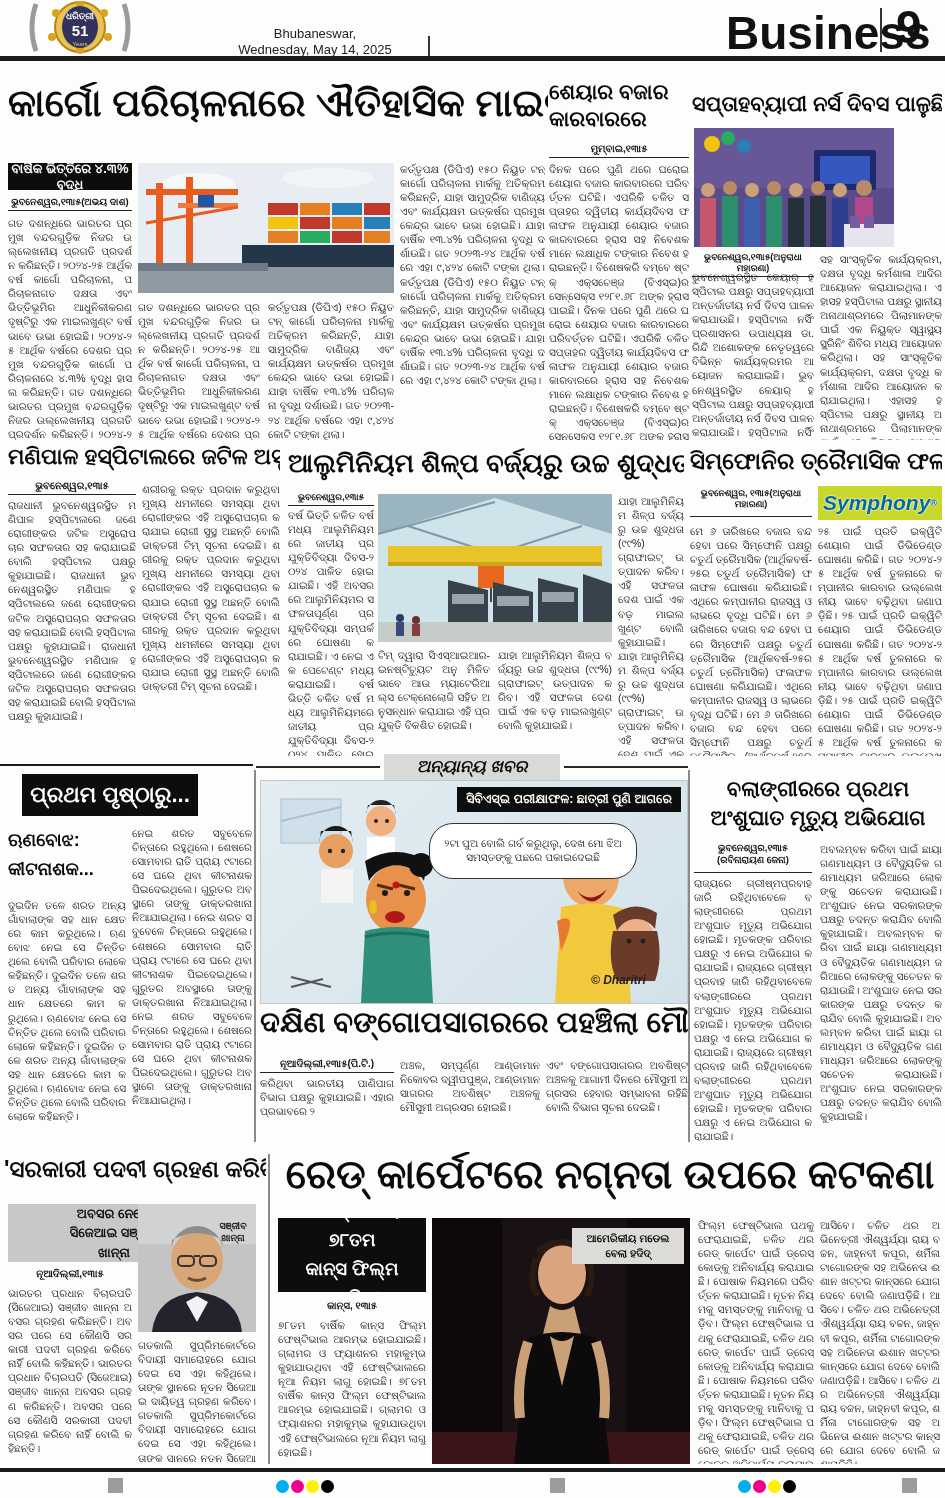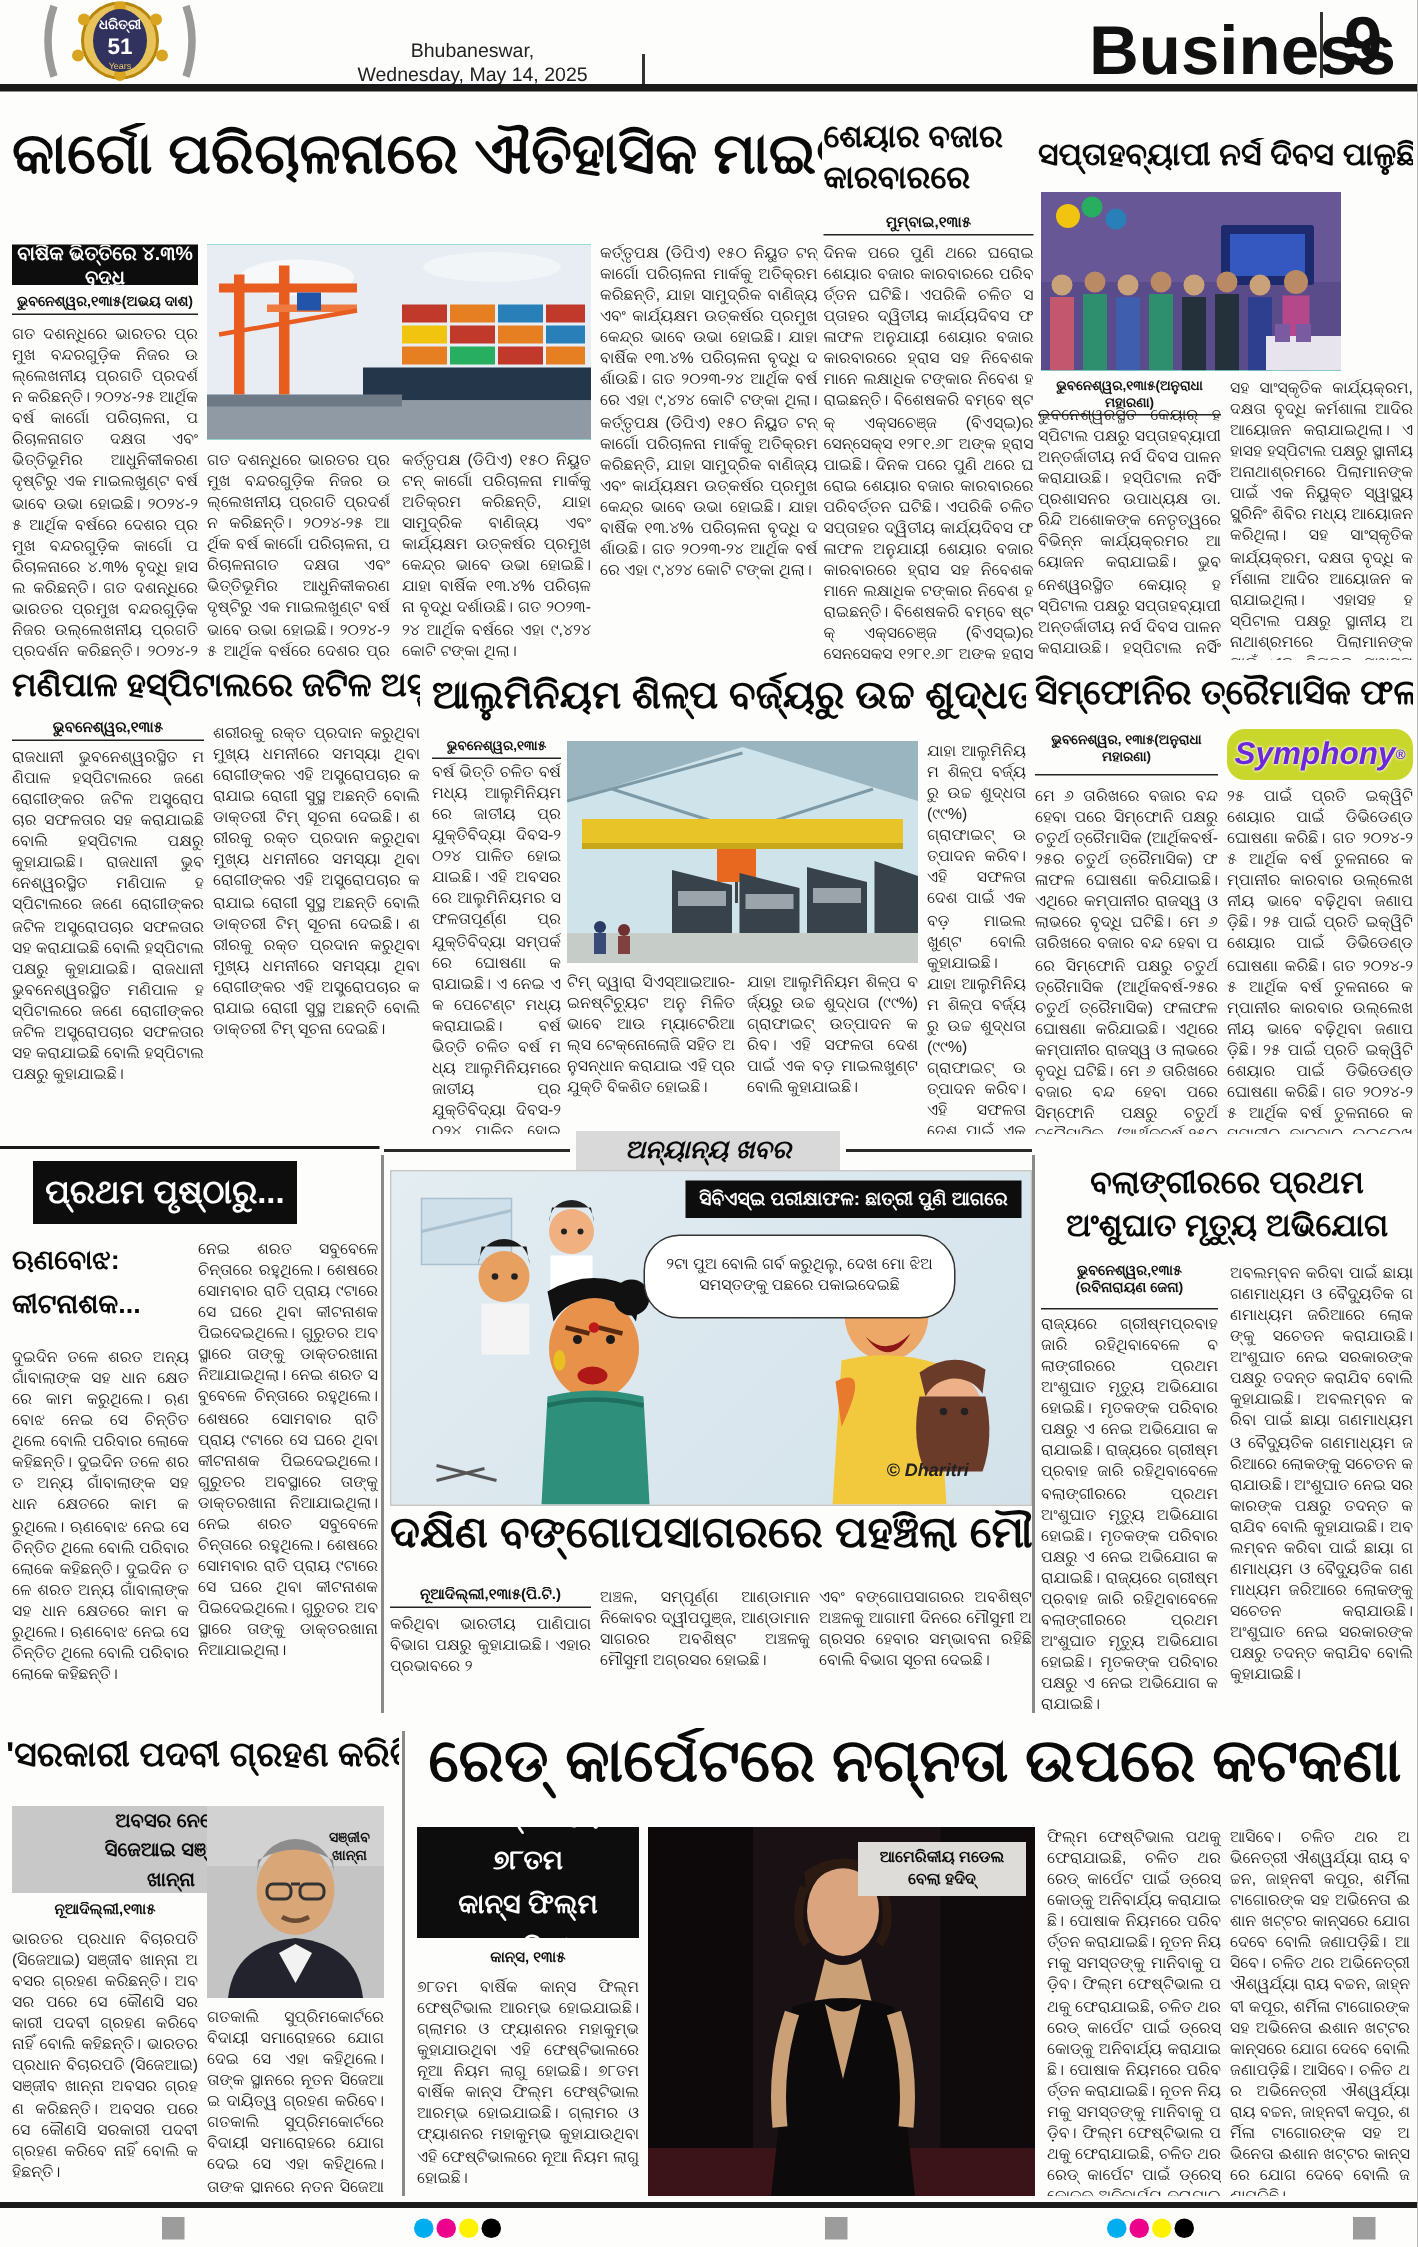--- a/index.html
+++ b/index.html
@@ -17,23 +17,23 @@
   .graybox{background:#c8c8c8;color:#0a0a0a;font-weight:bold;display:flex;
            align-items:center;justify-content:center;text-align:center;overflow:hidden;}
   .vrule{background:#8a8a8a;width:1.5px;}
   .hrule{background:#1a1a1a;}
   .photo{overflow:hidden;background:#14b8a6;}
   .caption{font-size:10px;font-weight:bold;overflow:hidden;}
   .reg-dot{width:13px;height:13px;border-radius:50%;display:inline-block;margin-right:2px;}
   .reg-gray{width:15px;height:15px;background:#9c9c9c;}
   .othernews{display:flex;align-items:center;font-style:italic;}
   .othernews .line{flex:1;height:2px;background:#2a2a2a;}
-  .symlogo{background:#c9d72c;border-radius:12px;display:flex;align-items:center;
+  .symlogo{background:#c9d72c;border-radius:0;display:flex;align-items:center;
            justify-content:center;font-style:italic;font-weight:bold;
-           font-size:21px;color:#6d28d9;text-shadow:0 0 2px #fff,0 0 2px #fff;}
+           font-size:21px;color:#0369a1;text-shadow:0 0 2px #fff,0 0 2px #fff;}
   .bubble{background:#fff;border:1.5px solid #333;border-radius:24px;
           font-size:10.5px;line-height:1.3;display:flex;align-items:center;
           justify-content:center;text-align:center;padding:4px 10px;overflow:hidden;}
 </style>
 </head>
 <body>
 
 <div id="page">
 
   <div class="abs" style="left:26px;top:1px;width:108px;height:53px;">

